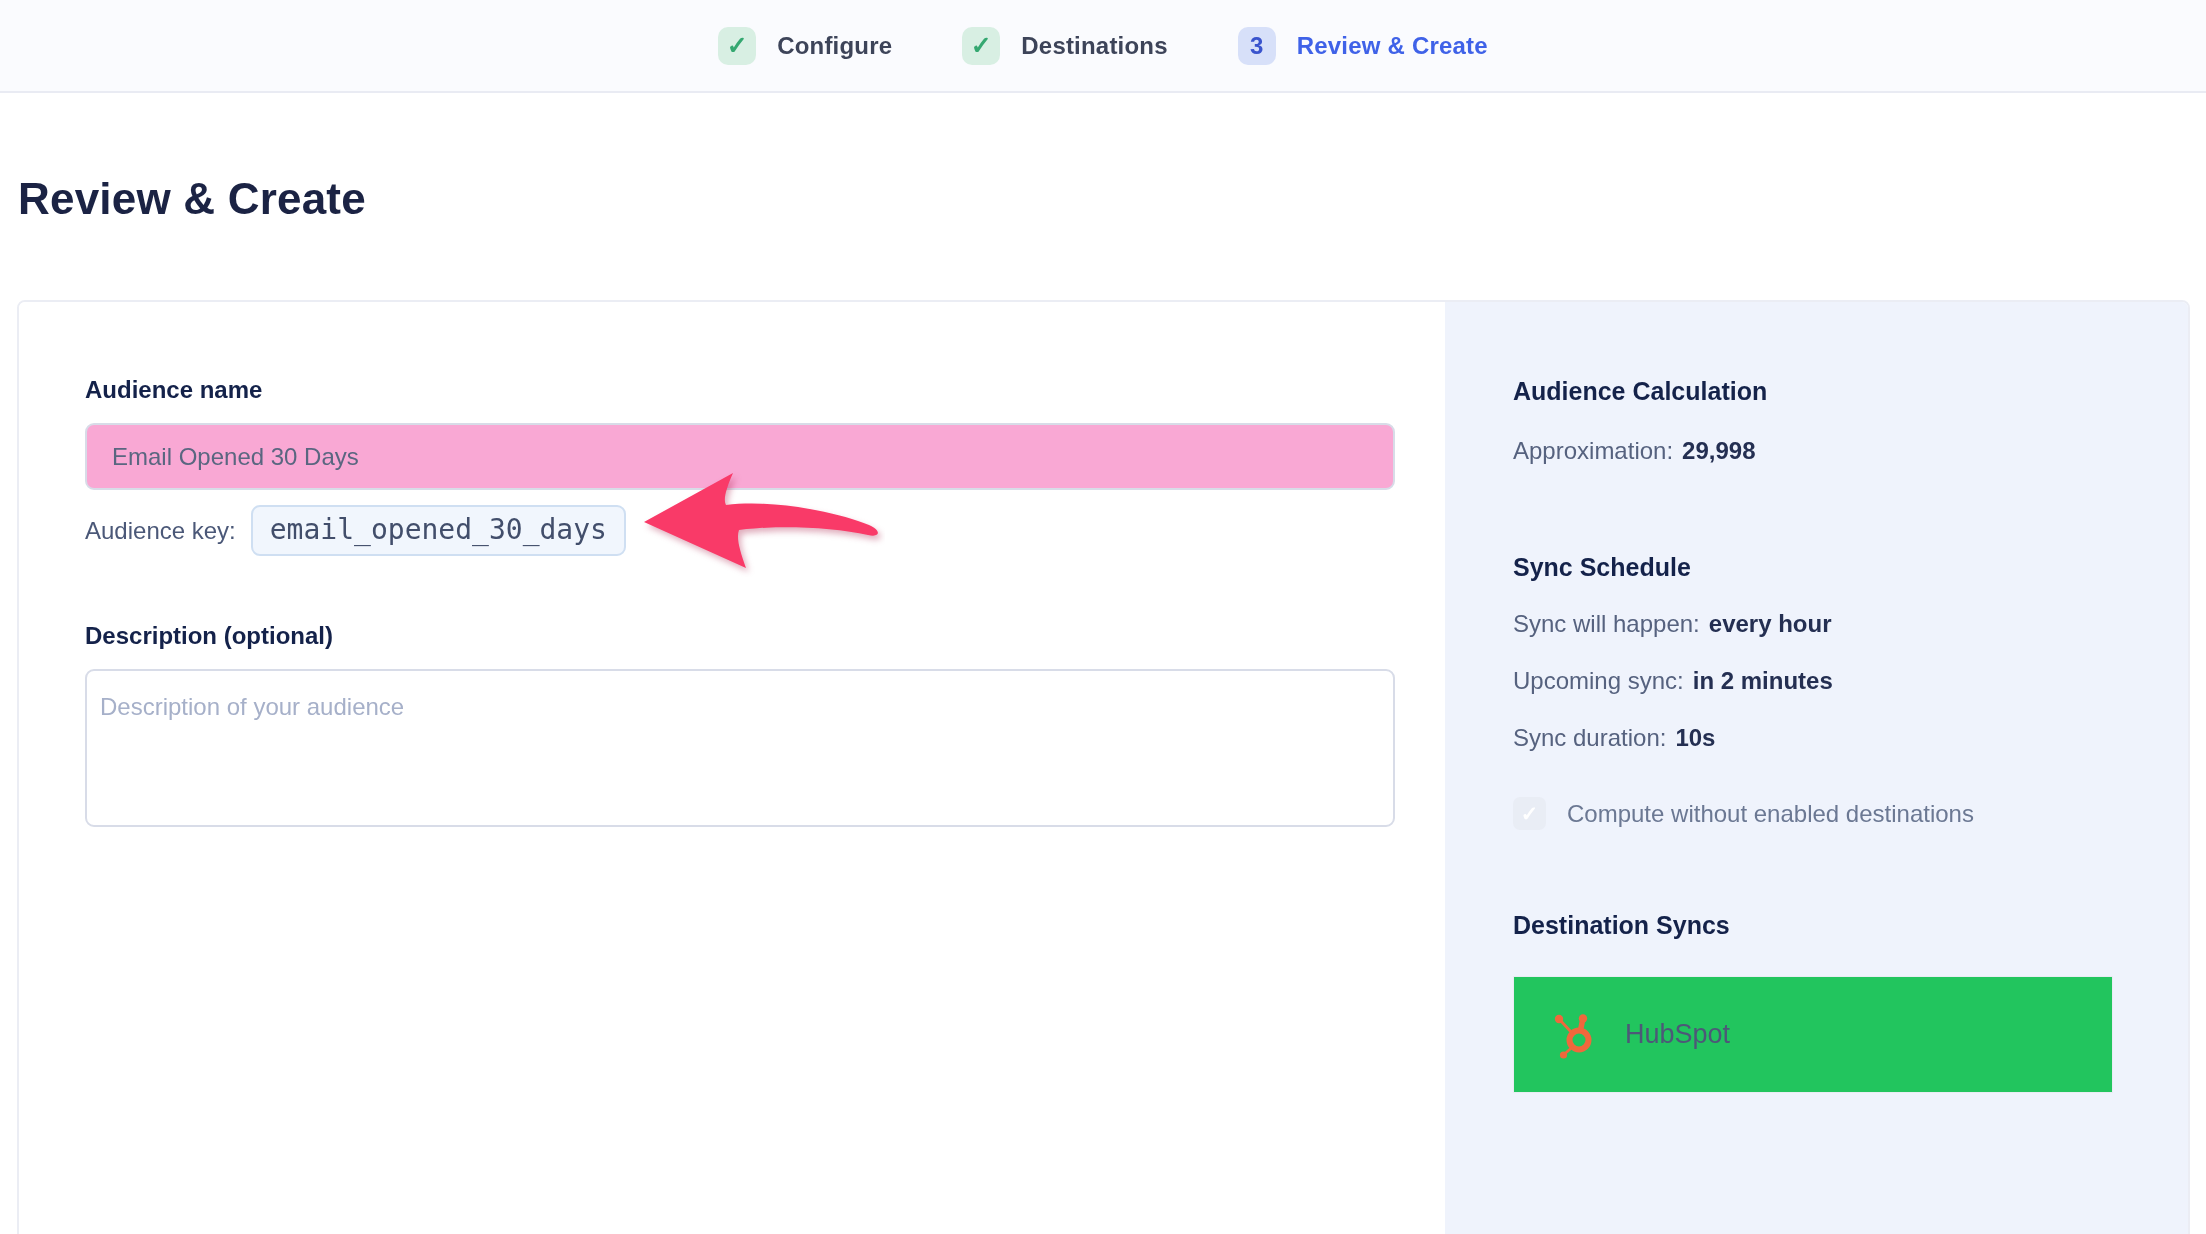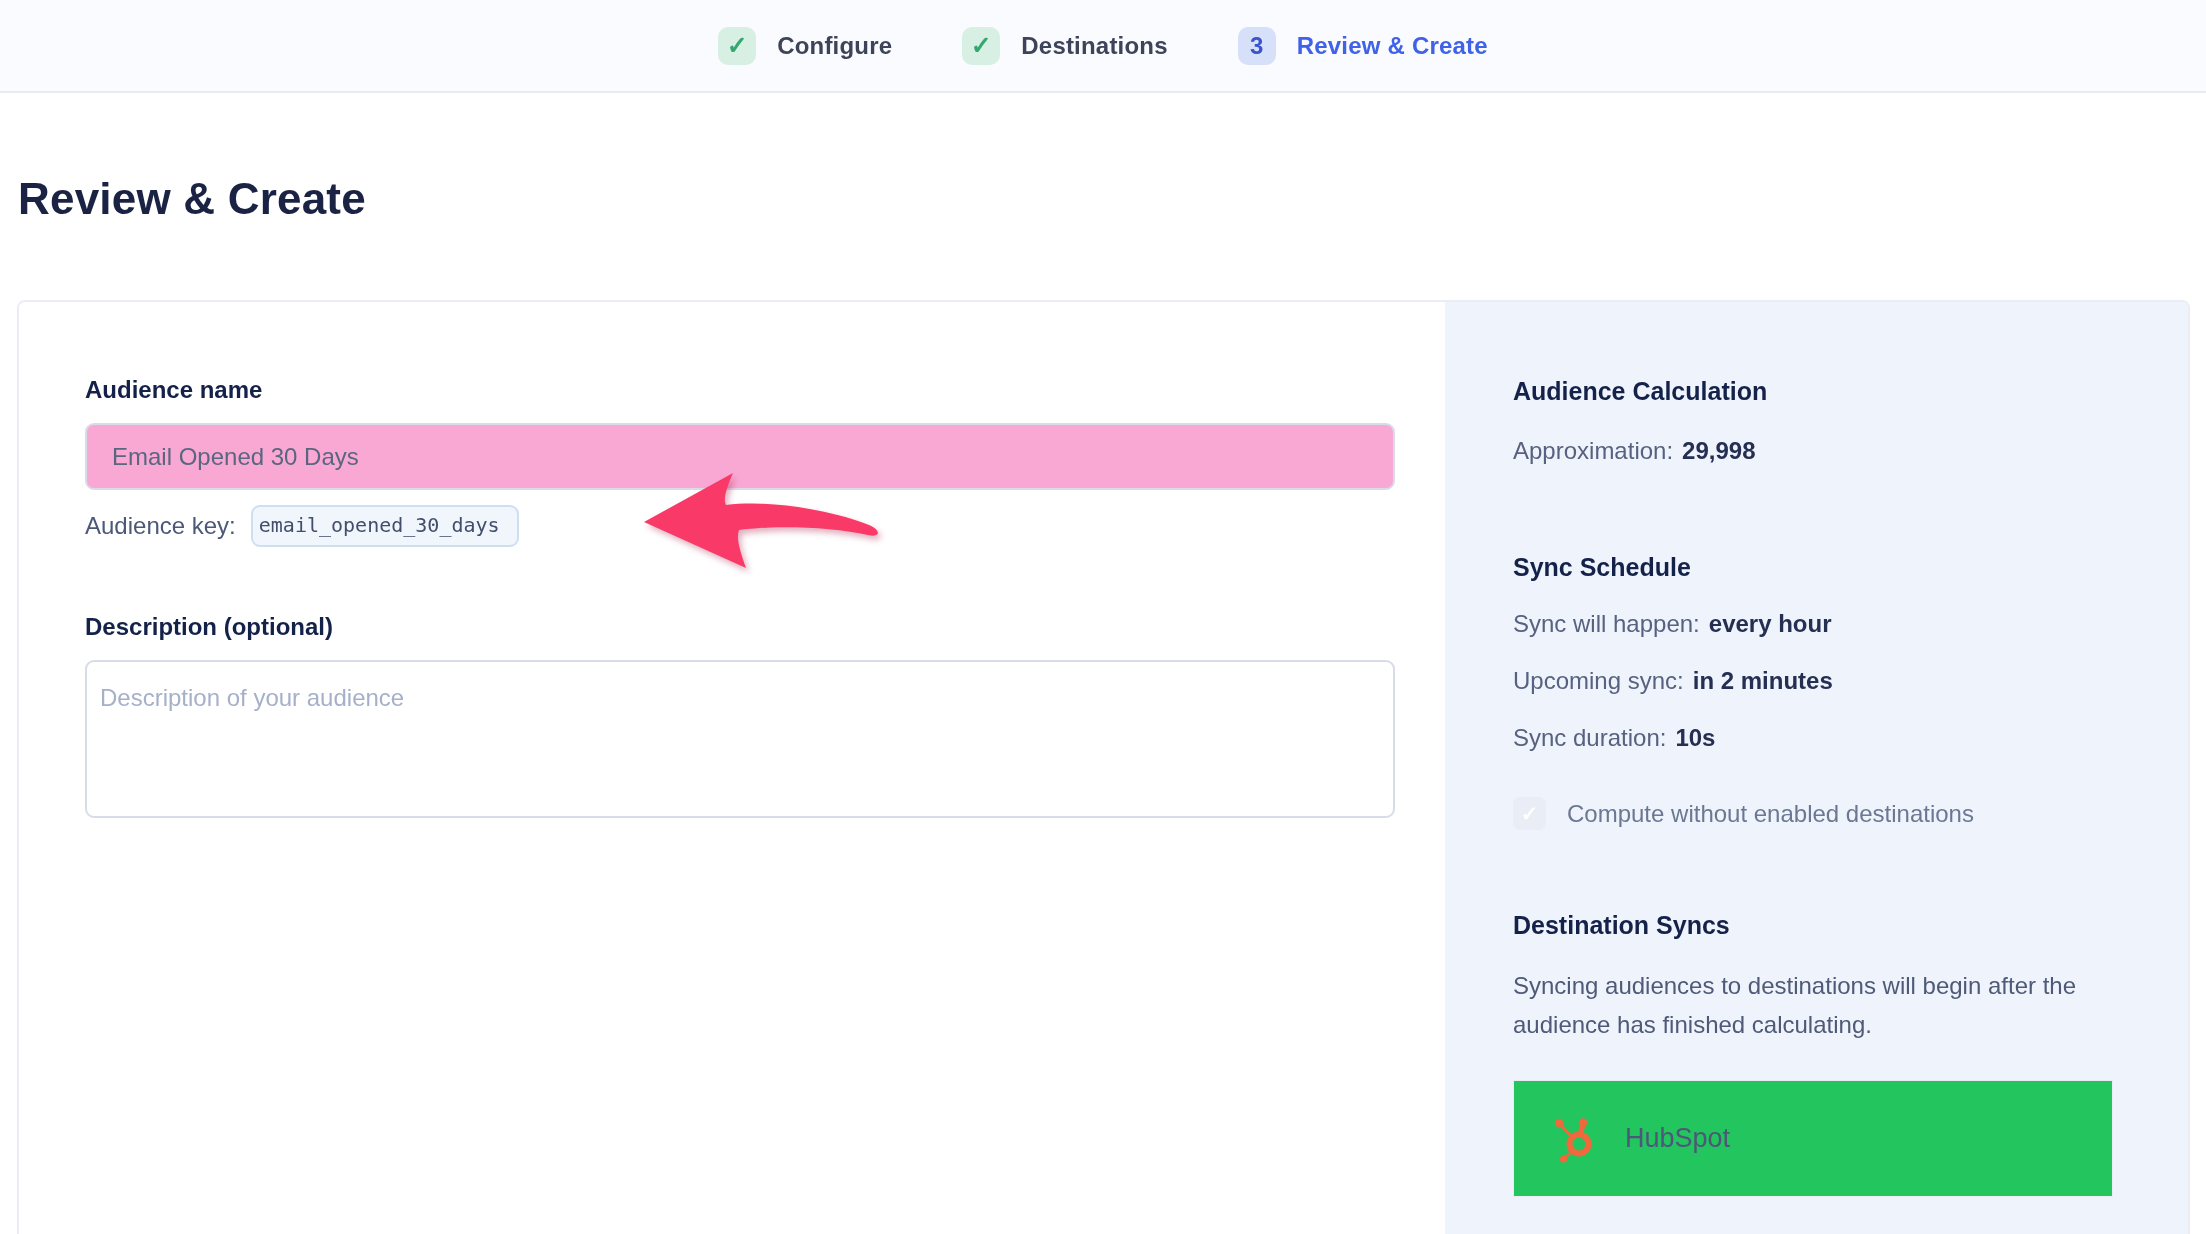--- a/index.html
+++ b/index.html
@@ -62,25 +62,25 @@
   }
   .key-row {
     position: relative;
     margin-top: 15px;
     display: flex; align-items: center; gap: 15px;
     font-size: 24px; color: #4b5878;
     width: 1310px;
   }
   .key-chip {
     font-family: "DejaVu Sans Mono", monospace;
-    font-size: 20px; color: #424e6b;
+    font-size: 28px; color: #424e6b;
     background: #f1f6fd;
     border: 2px solid #cfdff2;
     border-radius: 9px;
-    padding: 6px 17px 8px 6px;
+    padding: 6px 17px 8px 17px;
   }
   .annot-arrow { position: absolute; left: 556px; top: -34px; pointer-events: none; }
 
   .description-block { margin-top: 66px; }
   .text-area {
     width: 1310px; height: 158px;
     border: 2px solid #d8dce8; border-radius: 9px;
     padding: 22px 13px; font-size: 24px; color: #5a6680;
     font-family: "Liberation Sans", sans-serif;
     background: #fff; outline: none; resize: none;
@@ -190,21 +190,20 @@
     <div class="info-row sync-row">
       <span class="lbl">Sync duration:</span><span class="val">10s</span>
     </div>
 
     <div class="checkbox-row">
       <div class="checkbox-box">✓</div>
       <div class="checkbox-label">Compute without enabled destinations</div>
     </div>
 
     <h3 class="aside-h h-dest">Destination Syncs</h3>
-    <p class="dest-desc">Syncing audiences to destinations will begin after the audience has finished calculating.</p>
 
     <div class="dest-card">
       <svg class="hubspot-logo" viewBox="0 0 48 48">
         <g stroke="#F0683C" fill="none">
           <circle cx="27" cy="29" r="9.5" stroke-width="6"></circle>
           <line x1="28.5" y1="19.5" x2="30.5" y2="9.5" stroke-width="5.5" stroke-linecap="round"></line>
           <line x1="20" y1="22" x2="8.5" y2="9.5" stroke-width="2.8" stroke-linecap="round"></line>
           <line x1="20.5" y1="36" x2="12.5" y2="43" stroke-width="2.8" stroke-linecap="round"></line>
         </g>
         <g fill="#F0683C">

